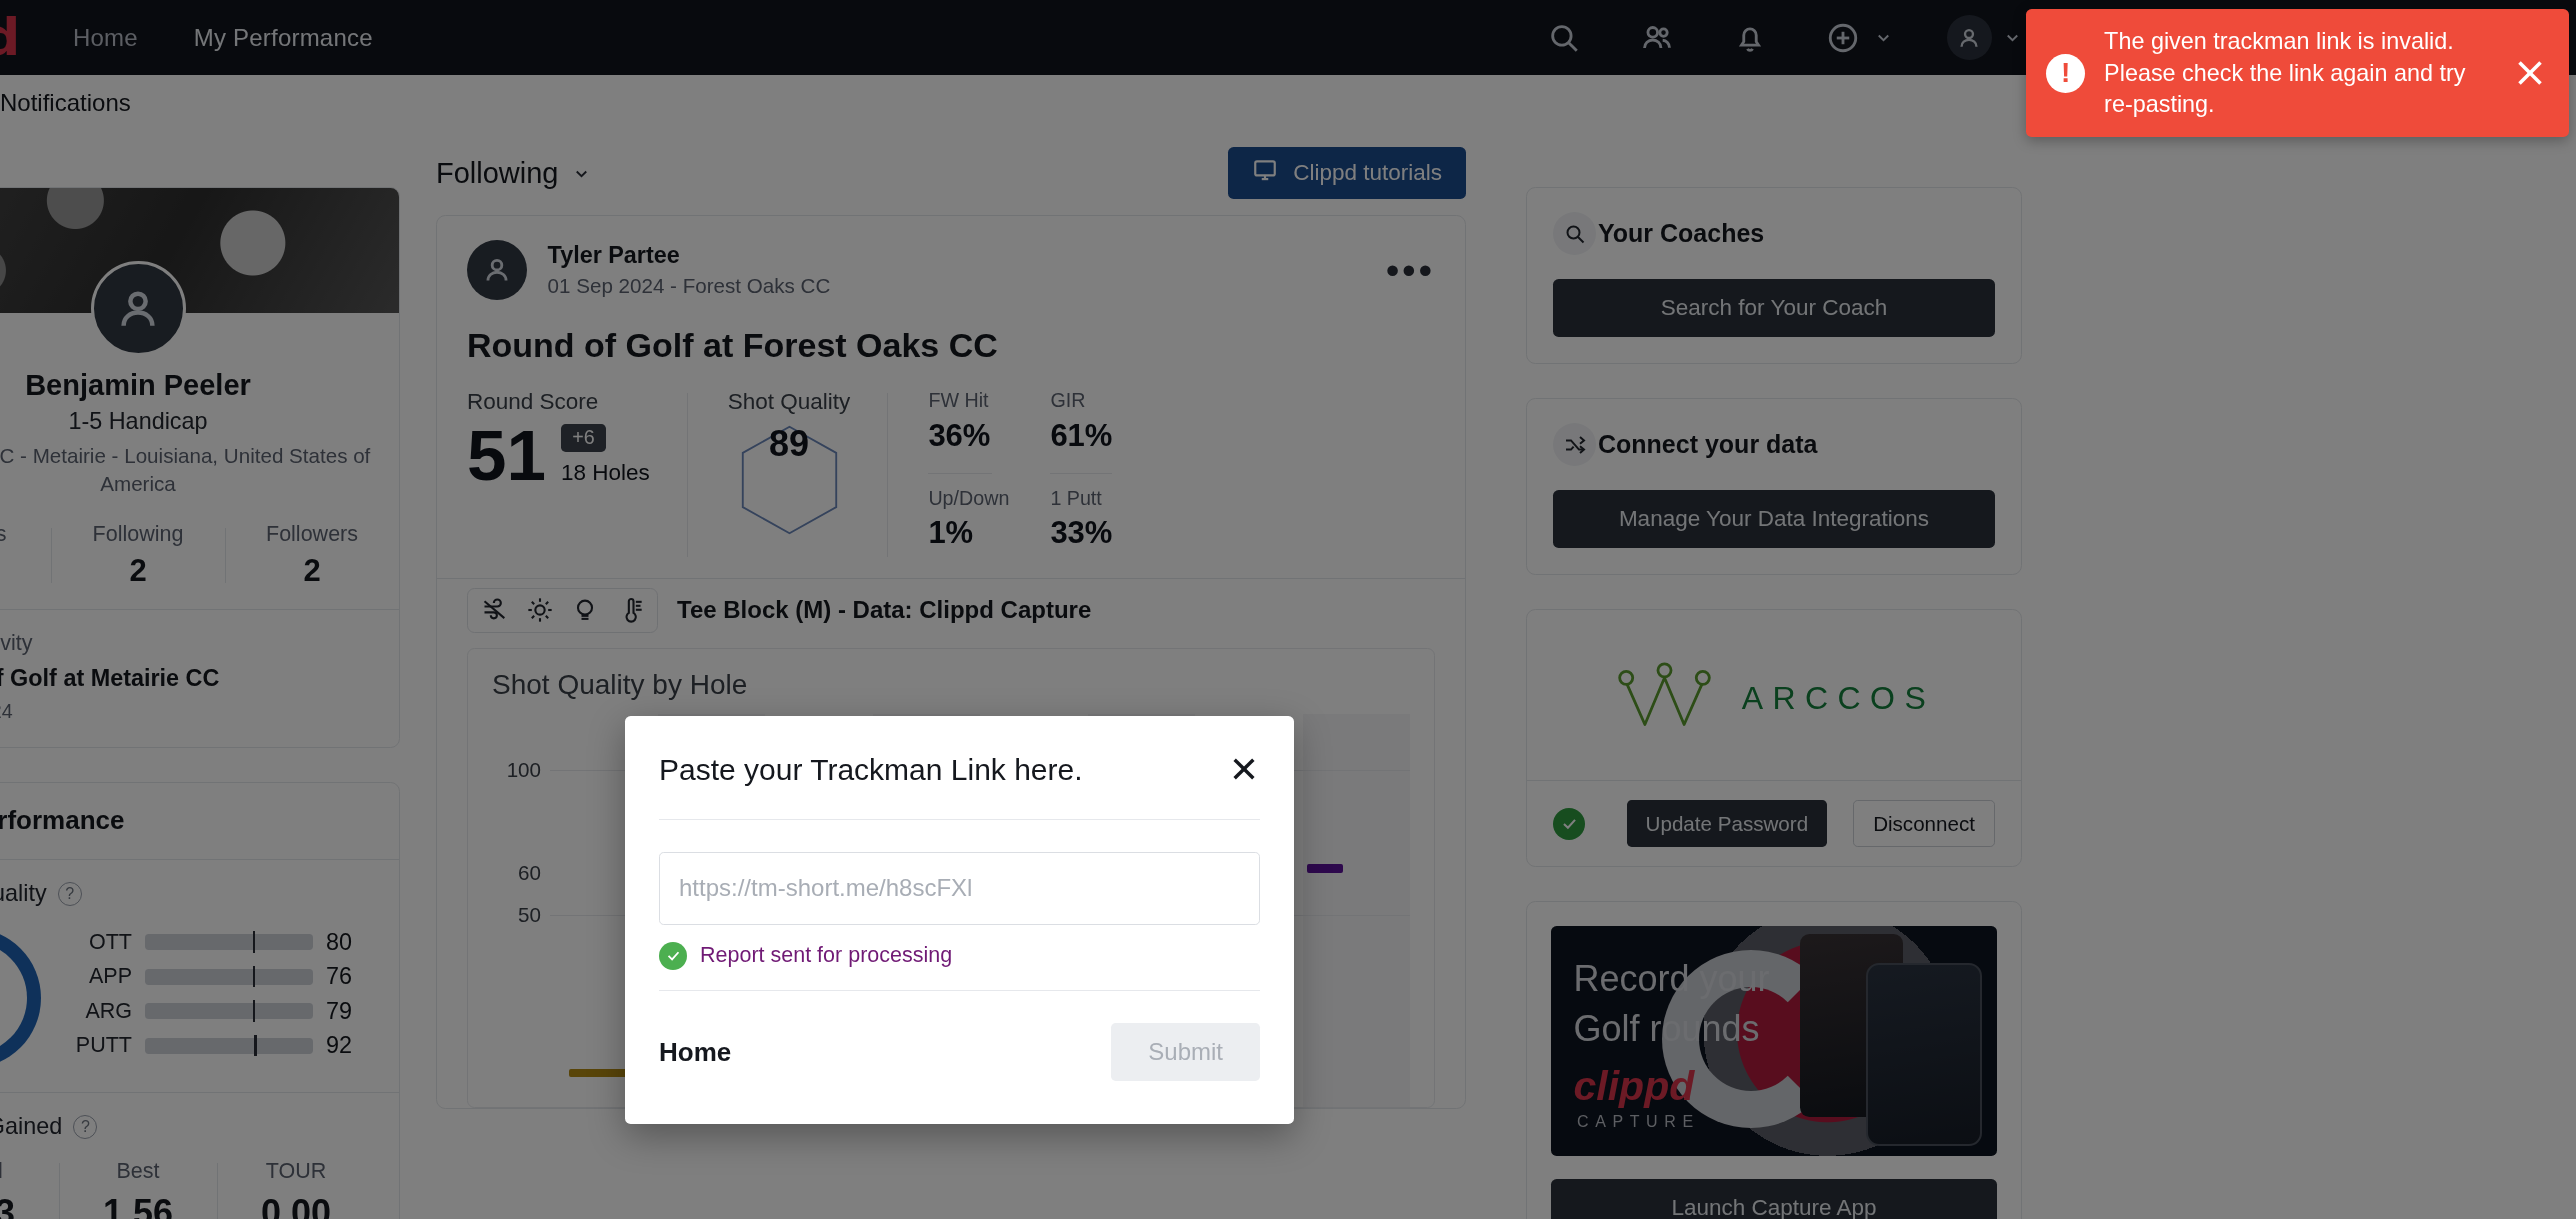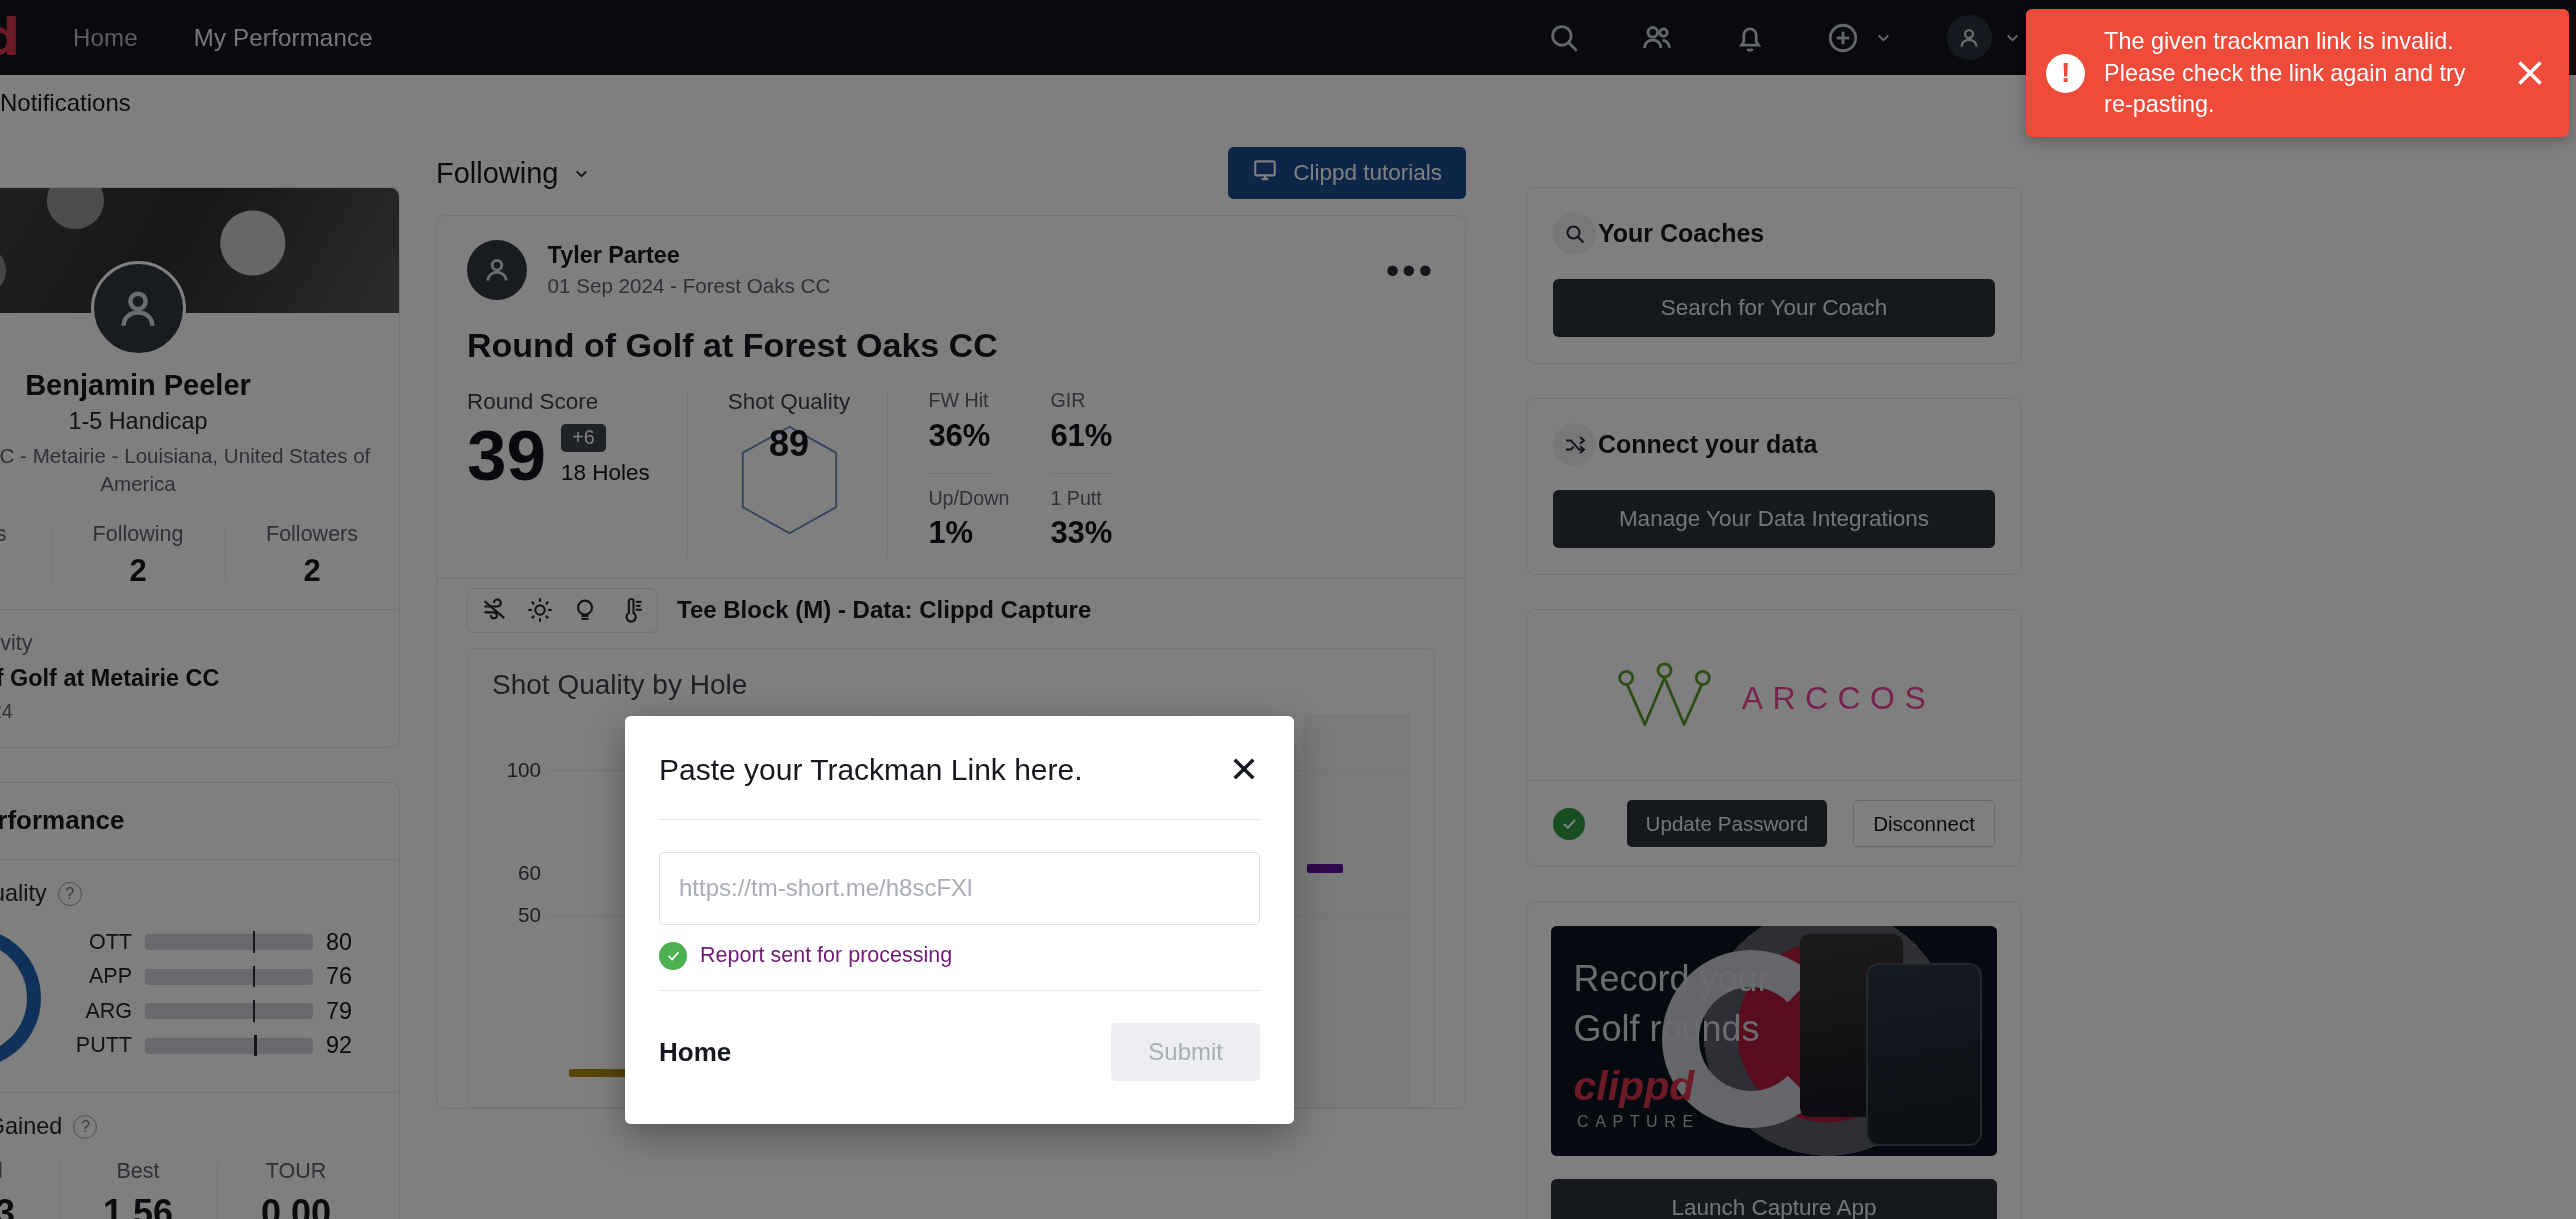--- a/index.html
+++ b/index.html
@@ -209,21 +209,21 @@
   .rc-badge svg { width: 24px; height: 24px; stroke: #22262e; fill: none; stroke-width: 2; }
   .rc-title { font-size: 25px; font-weight: 700; color: #15181e; }
   .rc-btn {
     display: block; width: calc(100% - 52px); margin: 24px 26px 26px; height: 58px;
     background: #2a313b; color: #e7eaee; border: none; border-radius: 5.6px;
     font-size: 22.5px; cursor: pointer; font-family: "Liberation Sans", sans-serif;
   }
 
   .arccos-body { padding: 51px 0 45px; display: flex; align-items: center; justify-content: center; gap: 26px; }
   .arccos-crown svg { width: 103px; height: 71px; }
-  .arccos-word { font-size: 32px; letter-spacing: 9.4px; color: #ec4899; font-family: "Liberation Sans", sans-serif; text-align: center; }
+  .arccos-word { font-size: 32px; letter-spacing: 9.4px; color: #15803d; font-family: "Liberation Sans", sans-serif; text-align: center; }
   .arccos-foot { border-top: 0.9px solid #e3e6ea; display: flex; align-items: center; padding: 19px 26px; gap: 13px; }
   .ok-dot {
     width: 32px; height: 32px; border-radius: 50%; background: #2e9b3f;
     display: flex; align-items: center; justify-content: center; flex: 0 0 32px;
   }
   .ok-dot svg { width: 19px; height: 19px; stroke: #ffffff; fill: none; stroke-width: 2.6; }
   .spacer { flex: 1; }
   .btn-dark {
     background: #2a313b; color: #e7eaee; border: none; border-radius: 4.7px;
     height: 47px; padding: 0 19px; font-size: 20.6px; cursor: pointer;
@@ -526,21 +526,21 @@
         </div>
         <div class="kebab">•••</div>
       </div>
 
       <div class="post-title">Round of Golf at Forest Oaks CC</div>
 
       <div class="stats-row">
         <div class="stat-blk">
           <div class="stat-lbl">Round Score</div>
           <div class="score-line">
-            <span class="score-num">39</span>
+            <span class="score-num">51</span>
             <span class="score-side">
               <span class="score-badge">+6</span>
               <span class="score-holes" style="display:block">18 Holes</span>
             </span>
           </div>
         </div>
 
         <div class="stat-blk sq-wrap">
           <div class="stat-lbl">Shot Quality</div>
           <div class="hexagon">

